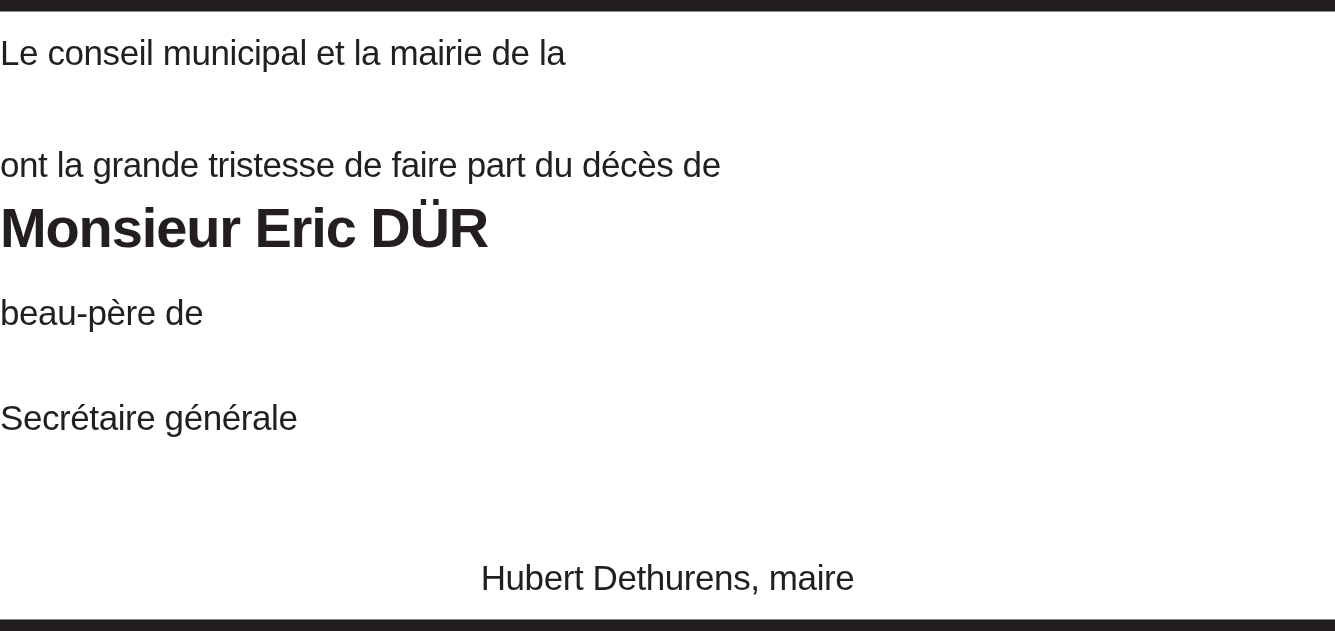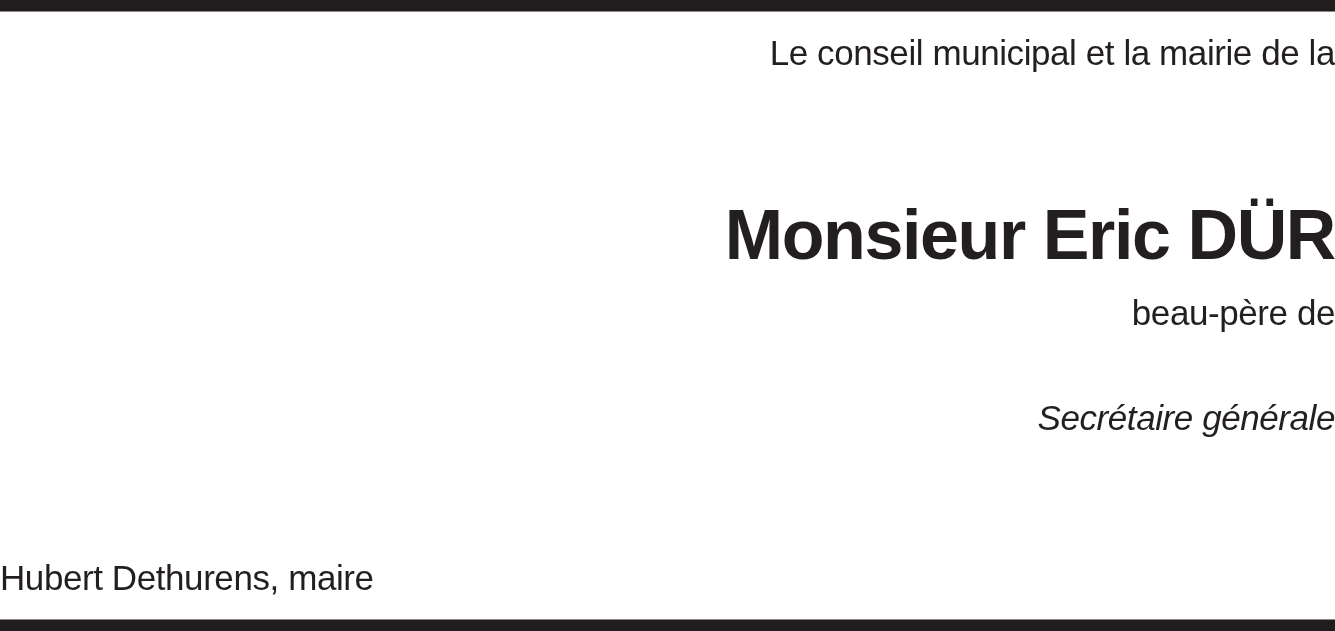--- a/index.html
+++ b/index.html
@@ -31,38 +31,39 @@
   .bar.bottom{bottom:0;border-top:1px solid #8a8788;}
   .line{
     position:absolute;
     left:0;
     width:100%;
     white-space:nowrap;
     letter-spacing:-0.012em;
     line-height:1.08;
     color:var(--text);
   }
-  .center{text-align:right;}
+  .center{text-align:left;}
   .left{text-align:left;}
-  .right{text-align:left;}
+  .right{text-align:center;}
   .s-body{font-size:35px;font-weight:400;}
   .s-sub{font-size:51px;font-weight:700;letter-spacing:-0.02em;}
-  .s-name{font-size:70px;font-weight:700;letter-spacing:-0.02em;}
-  .italic{font-style:italic;padding-left:30px;}
+  .s-name{font-size:56px;font-weight:700;letter-spacing:-0.02em;}
+  .italic{}
 </style>
 </head>
 <body>
 
 <div class="notice">
 
   <div class="bar top"></div>
 
   <div class="line center s-body" style="top:34px">Le conseil municipal et la mairie de la</div>
 
 
+  <div class="line left s-body" style="top:146px">ont la grande tristesse de faire part du décès de</div>
 
   <div class="line center s-name" style="top:198px">Monsieur Eric DÜR</div>
 
   <div class="line center s-body" style="top:294px">beau-père de</div>
 
 
   <div class="line center s-body italic" style="top:399px">Secrétaire générale</div>
 
 
 

